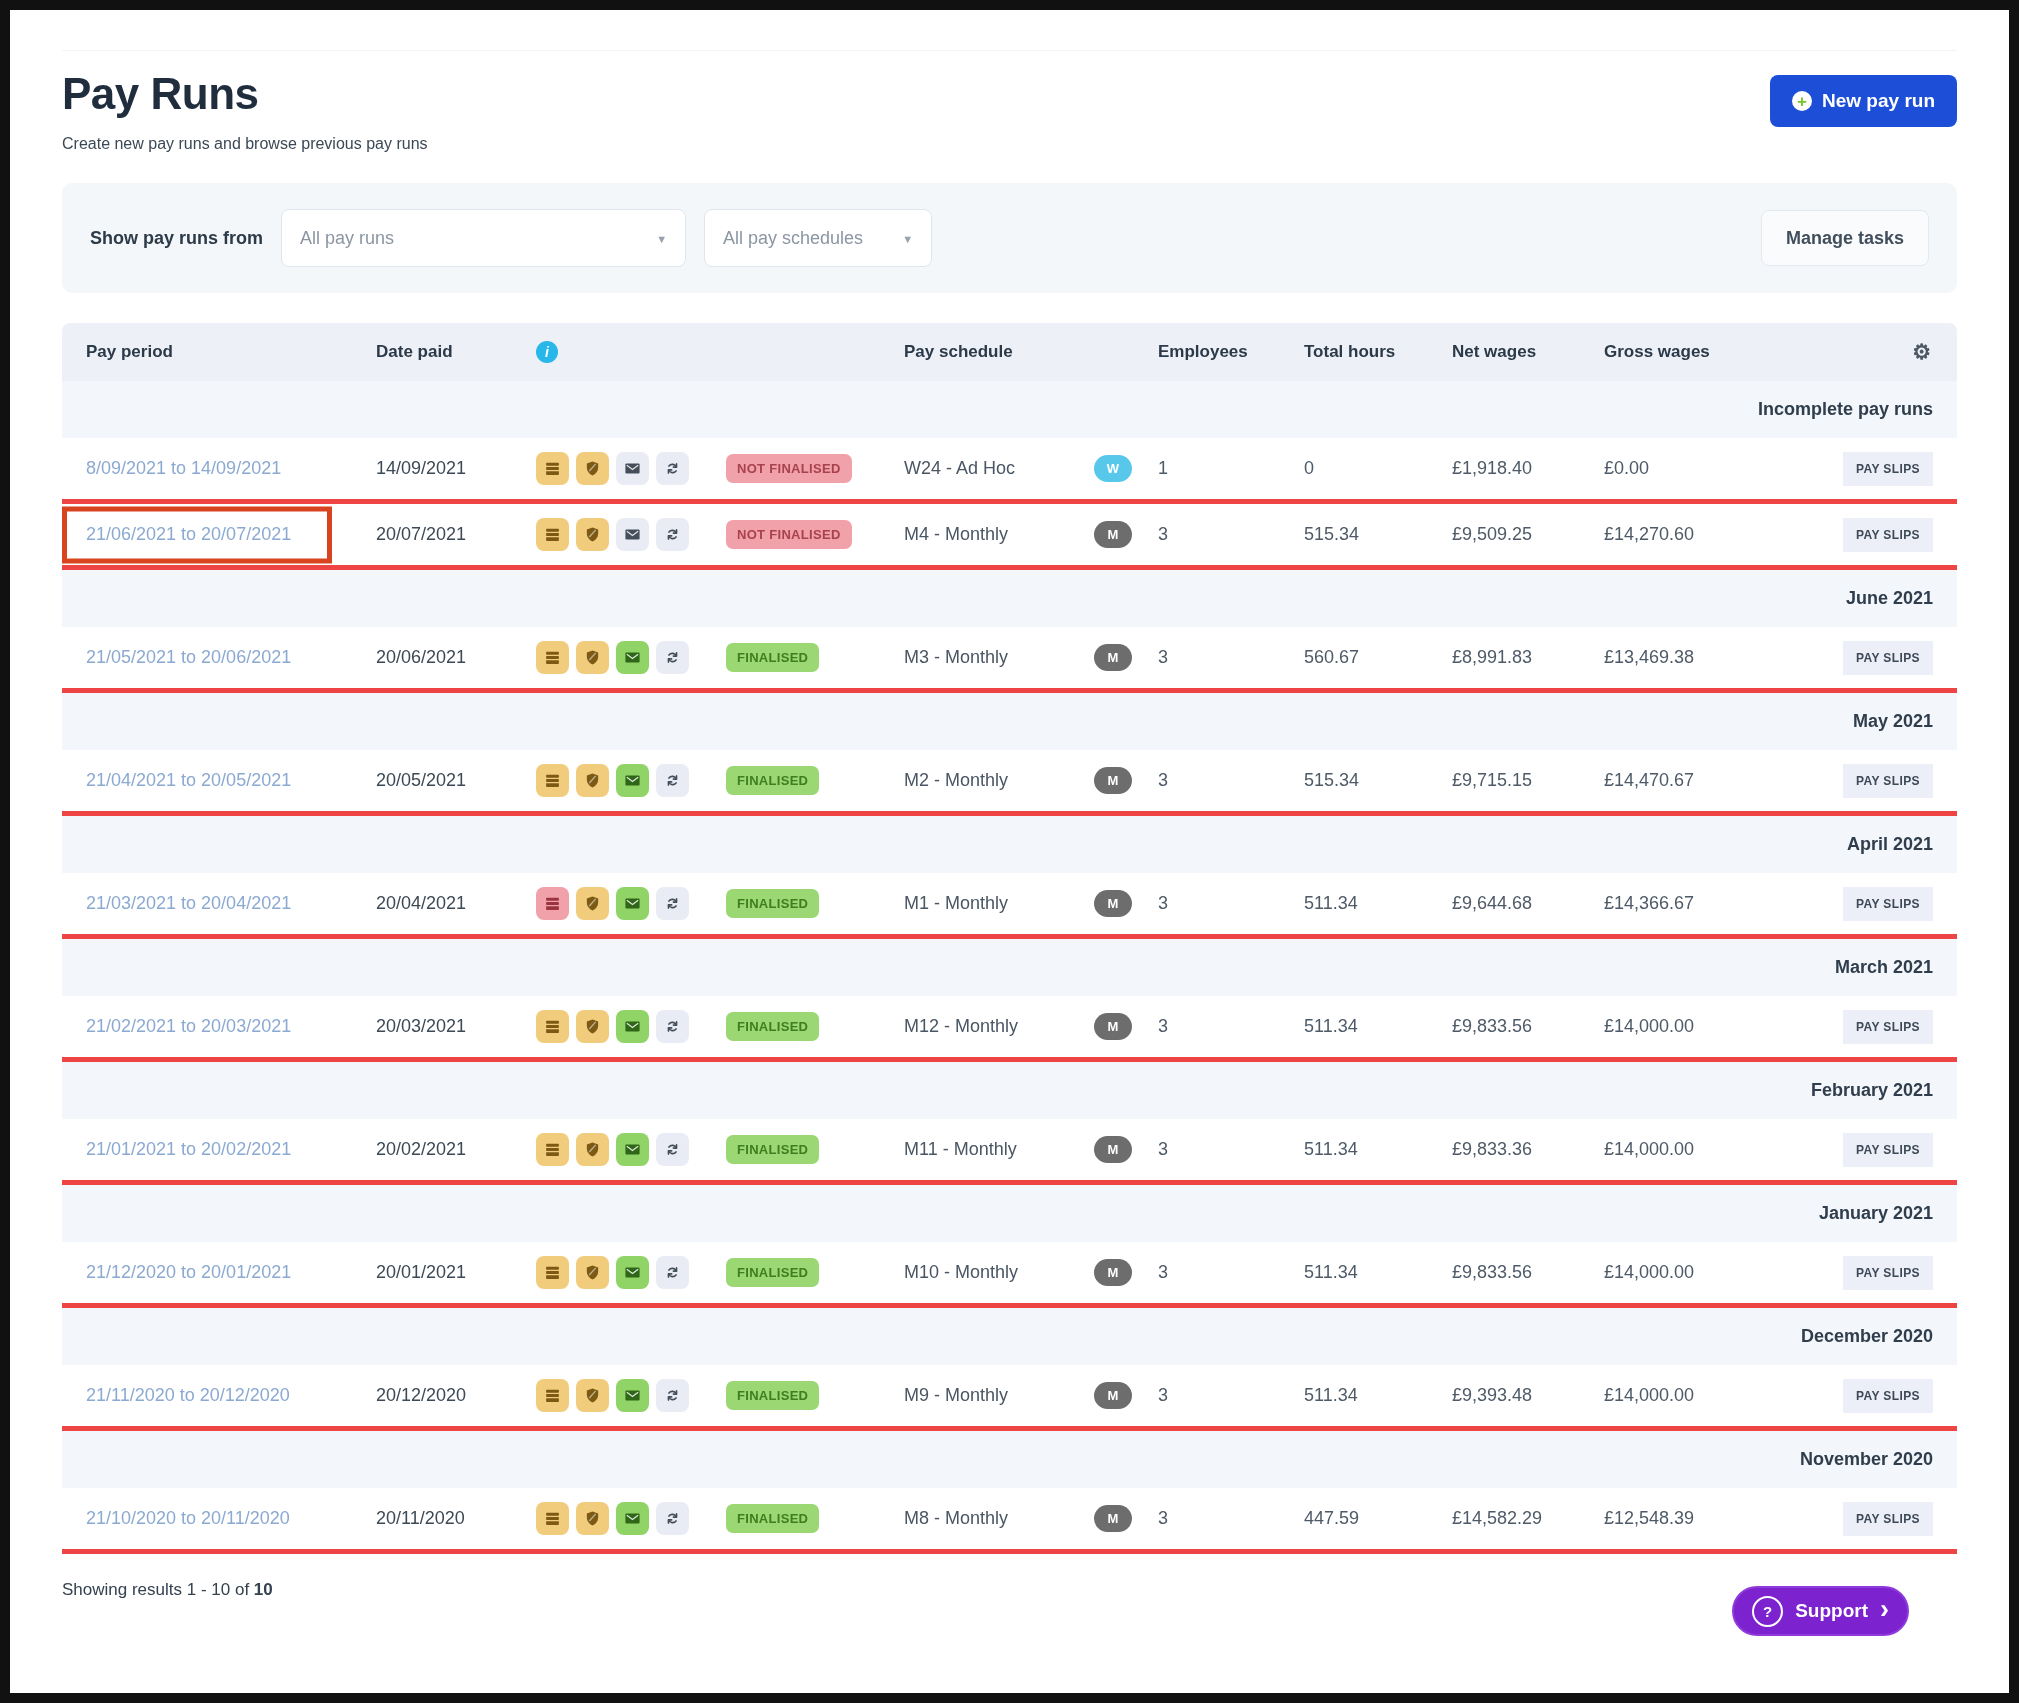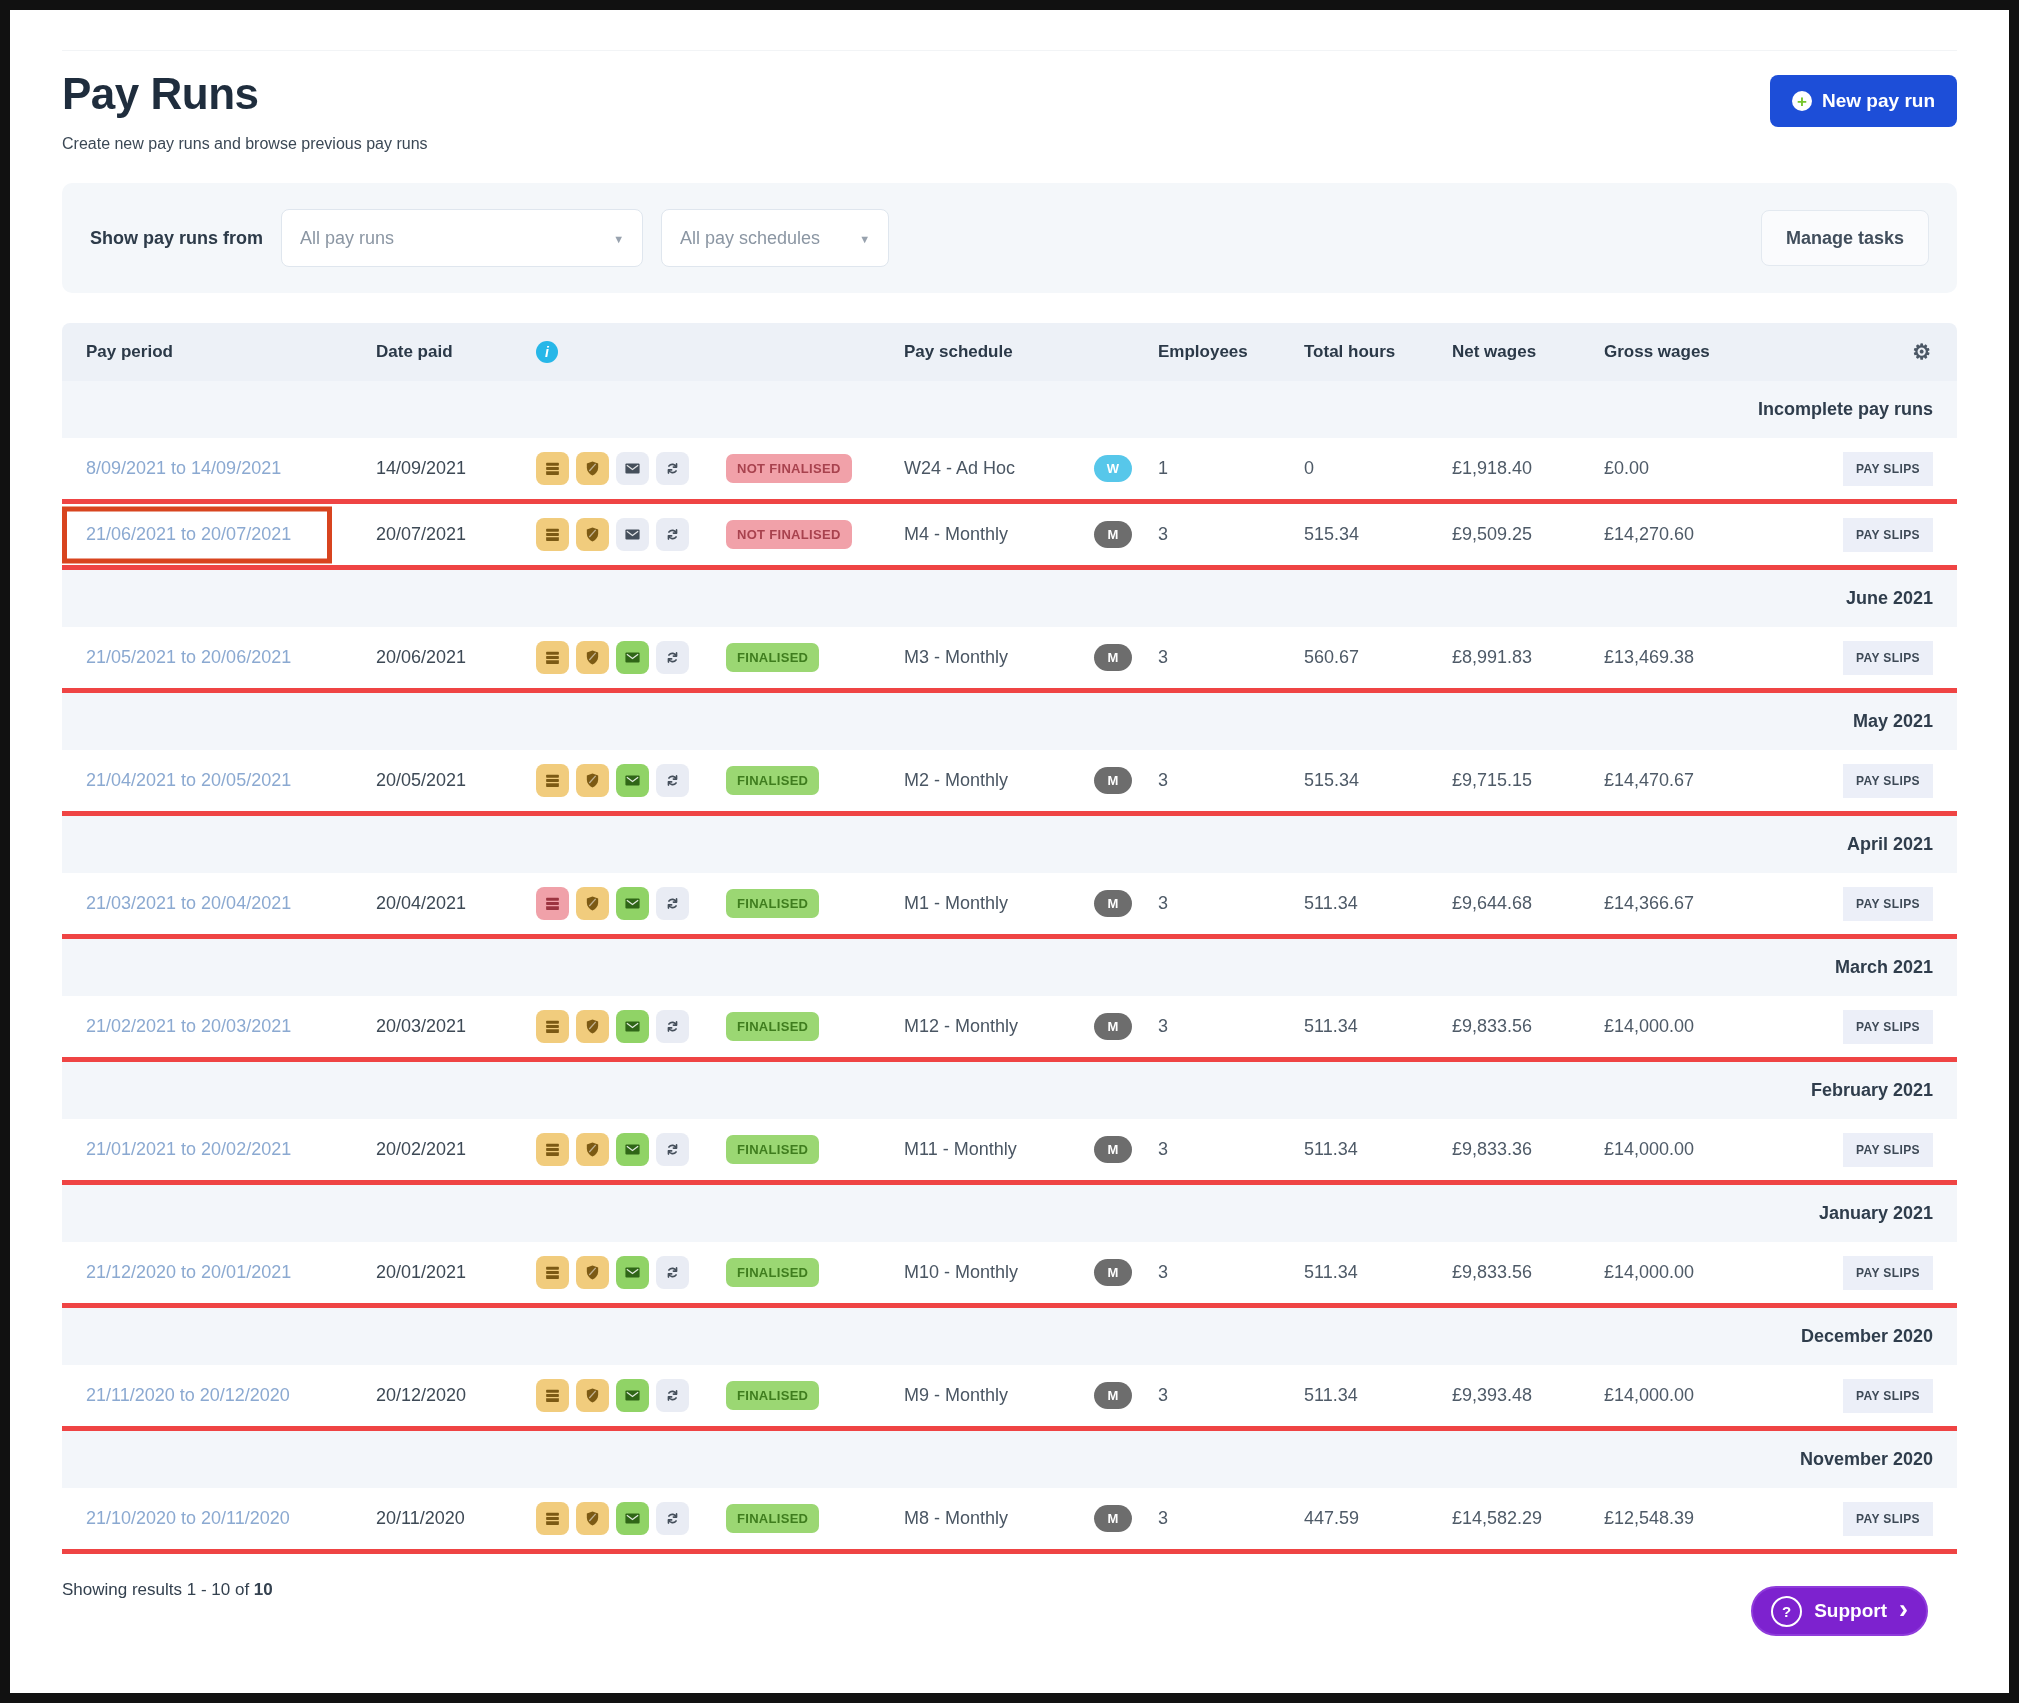--- a/index.html
+++ b/index.html
@@ -15,21 +15,21 @@
                padding:0 22px;height:52px;color:#fff;font-size:19px;font-weight:700;cursor:pointer;margin-top:6px;}
   .plus-icon{width:20px;height:20px;border-radius:50%;background:#fff;color:#76c52c;display:flex;
              align-items:center;justify-content:center;font-size:17px;font-weight:700;line-height:1;}
   .plus-icon::before{content:"+";}
 
   
   .filter-bar{margin-top:30px;background:#f4f7fa;border-radius:10px;padding:26px 28px;display:flex;align-items:center;}
   .filter-label{font-size:18px;font-weight:700;color:#2d3b49;margin-right:18px;}
   .dropdown{background:#fff;border:1px solid #dfe6ee;border-radius:8px;height:58px;display:flex;align-items:center;
             justify-content:space-between;padding:0 18px;color:#8b96a3;font-size:18px;cursor:pointer;box-sizing:border-box;}
-  .dd-payruns{width:362px;}
+  .dd-payruns{width:405px;}
   .dd-schedules{width:228px;margin-left:18px;}
   .caret{color:#98a2ae;font-size:13px;margin-left:14px;}
   .caret::before{content:"▼";font-size:11px;}
   .manage-tasks{margin-left:auto;background:#fafbfd;border:1px solid #e3e9f0;border-radius:8px;
                 padding:0 24px;height:56px;font-size:18px;font-weight:600;color:#414e5c;cursor:pointer;}
 
   
   .paytable{margin-top:30px;--cols:290px 160px 190px 178px 190px 64px 146px 148px 152px 168px 1fr;}
   .thead{display:grid;grid-template-columns:var(--cols);background:#edf1f7;height:58px;align-items:center;
          padding:0 24px;border-radius:8px 8px 0 0;font-size:17px;font-weight:700;color:#2b3948;}
@@ -64,21 +64,21 @@
   .schedule-badge.weekly{background:#57c7ea;}
   .schedule-badge.monthly{background:#6d6d6d;}
   .num{color:#4e5a67;font-size:18px;}
   .payslips-btn{justify-self:end;background:#eceff8;border:none;border-radius:0;padding:10px 13px;
                 font-size:12px;font-weight:700;color:#3d4956;letter-spacing:.4px;cursor:pointer;white-space:nowrap;}
 
   
   .results{margin-top:26px;font-size:17px;color:#34414f;}
   .results .total{font-weight:700;}
 
-  .support-btn{position:absolute;top:1576px;right:81px;height:50px;border-radius:25px;background:#7d22cf;
+  .support-btn{position:absolute;top:1576px;right:100px;height:50px;border-radius:25px;background:#7d22cf;
                border:2px solid #8f3bdb;display:flex;align-items:center;gap:12px;padding:0 18px;color:#fff;
                font-size:19px;font-weight:600;cursor:pointer;}
   .q-icon{width:27px;height:27px;border:2.5px solid #fff;border-radius:50%;display:flex;align-items:center;
           justify-content:center;font-size:15px;font-weight:700;}
   .q-icon::before{content:"?";}
   .chevron-icon{font-size:27px;font-weight:700;line-height:1;margin-top:-4px;}
   .chevron-icon::before{content:"›";}
 </style>
 </head>
 <body>

